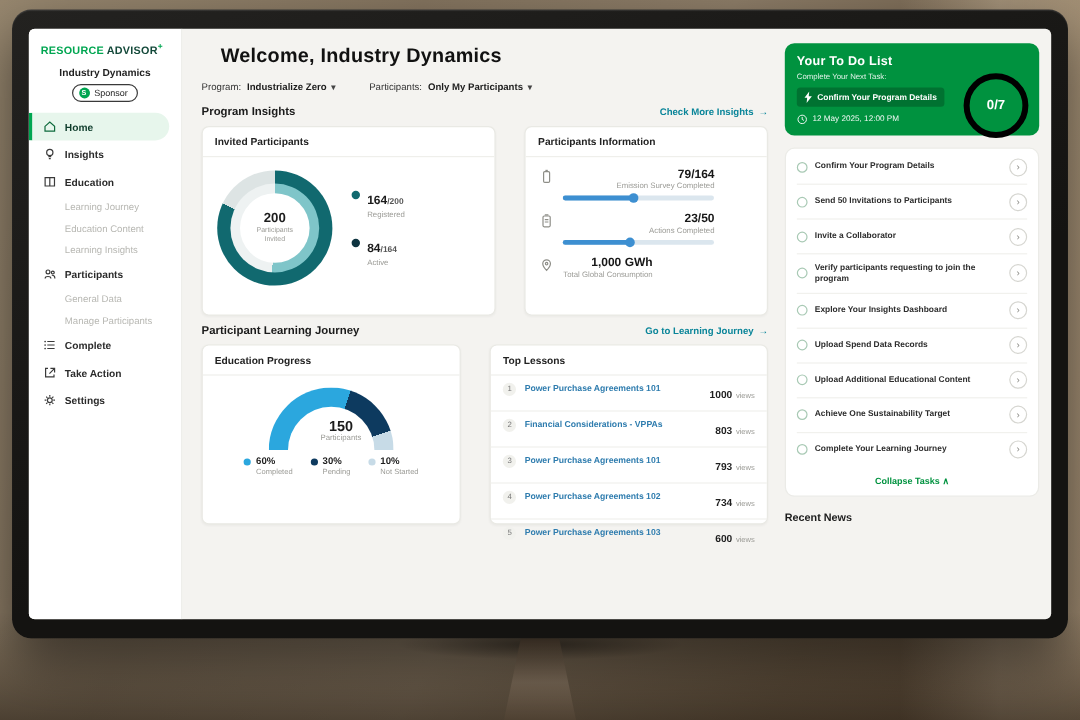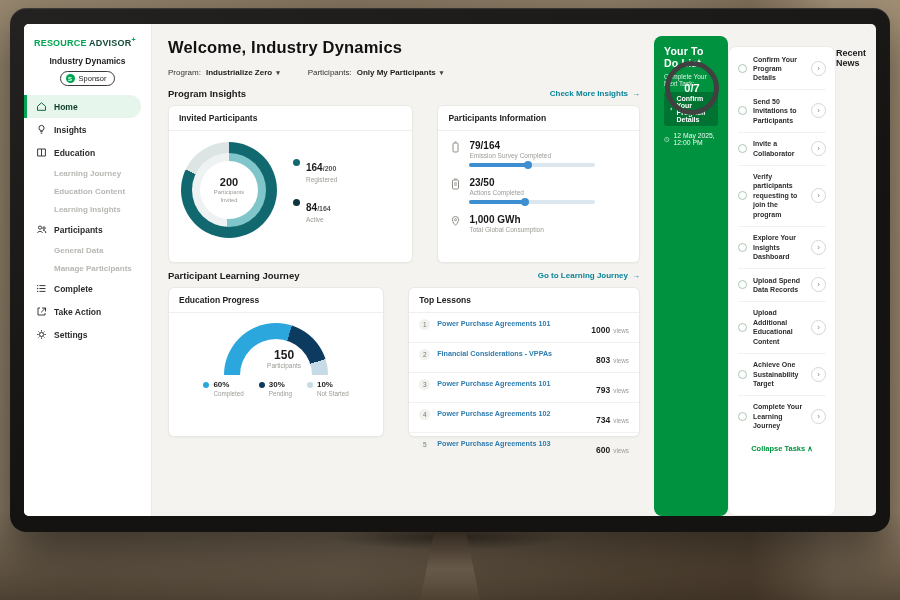--- a/index.html
+++ b/index.html
@@ -34,27 +34,27 @@
   .lgp{color:#00a651;font-size:7px;vertical-align:super;}
   .org{text-align:center;font-size:8.5px;font-weight:bold;color:#1f1f1f;margin:1px 0 5px;}
   .sponsor{margin:0 auto 9px;width:fit-content;display:flex;align-items:center;gap:4px;
     border:1px solid #3a3a3a;border-radius:10px;padding:2px 8px 2px 5px;font-size:7.5px;color:#222;}
   .sp-ic{width:9px;height:9px;border-radius:50%;background:#00a651;color:#fff;font-size:6px;
     display:flex;align-items:center;justify-content:center;font-weight:bold;}
   .nav-item{display:flex;align-items:center;gap:7px;padding:6px 12px;font-size:8.5px;
     font-weight:bold;color:#2b2b2b;cursor:pointer;}
   .nav-item.active{background:#e7f6ec;border-left:3px solid #00a651;padding-left:9px;
     margin-right:10px;border-radius:0 12px 12px 0;color:#0e3c2b;}
-  .nav-sub{padding:4.5px 12px 4.5px 30px;font-size:8px;color:#b7b7b2;cursor:pointer;font-weight:bold;}
+  .nav-sub{padding:4.5px 12px 4.5px 30px;font-size:8px;color:#b7b7b2;cursor:pointer;}
   .nico{flex:none;color:#3a3a3a;}
   .nav-item.active .nico{color:#0e6b3c;}
 
   
   .main{flex:1;min-width:0;padding:12px 12px 10px 16px;box-sizing:border-box;}
-  .welcome{font-size:16.5px;font-weight:bold;color:#111;margin:2px 0 11px;letter-spacing:.2px;}
+  .welcome{font-size:16.5px;font-weight:bold;color:#111;margin:2px 16px 11px;letter-spacing:.2px;}
   .filters{display:flex;gap:28px;align-items:center;font-size:8px;color:#333;margin-bottom:11px;}
   .filter{display:flex;align-items:center;gap:5px;}
   .f-val{font-weight:bold;color:#1c1c1c;display:flex;align-items:center;gap:4px;cursor:pointer;}
   .chev{font-size:7px;color:#444;}
   .section-row{display:flex;justify-content:space-between;align-items:center;margin:7px 0 6px;}
   .section-title{font-size:9.5px;font-weight:bold;color:#1b1b1b;}
   .section-link{font-size:8px;font-weight:bold;color:#0a8599;display:flex;align-items:center;gap:4px;
     cursor:pointer;text-decoration:none;}
   .cards-row{display:flex;gap:24px;}
   .card{background:#fff;border:1px solid #e9e9e4;border-radius:6px;box-shadow:0 1px 2px rgba(0,0,0,.04);
@@ -76,21 +76,21 @@
   .inv-legend{display:flex;flex-direction:column;gap:14px;}
   .leg-item{display:flex;align-items:flex-start;gap:6px;}
   .leg-dot{width:7px;height:7px;border-radius:50%;margin-top:2px;flex:none;}
   .leg-val{font-size:10px;font-weight:bold;color:#1b1b1b;}
   .leg-total{font-size:7px;font-weight:bold;color:#555;}
   .leg-lab{font-size:6.5px;color:#9b9b96;margin-top:1px;}
 
   
   .card-info{width:208px;height:158px;}
   .info-body{padding:9px 12px;display:flex;flex-direction:column;gap:10px;}
-  .stat{display:flex;gap:8px;}
+  .stat{display:flex;gap:8px;text-align:right;}
   .stat-ic{flex:none;color:#8e8e88;margin-top:1px;}
   .stat-val{font-size:10px;font-weight:bold;color:#171717;}
   .stat-lab{font-size:6.5px;color:#9b9b96;margin:1px 0 4px;}
   .bar{width:126px;height:4px;border-radius:2px;background:#dbe6ee;}
   .bar-fill{height:100%;border-radius:2px;position:relative;}
   .bar-fill::after{content:"";position:absolute;right:-2px;top:-2px;width:8px;height:8px;
     border-radius:50%;background:inherit;}
 
   
   .card-edu{width:222px;height:150px;}
@@ -115,29 +115,29 @@
   .lesson{display:flex;gap:7px;padding:5.5px 10px;border-bottom:1px solid #f1f1ed;}
   .lesson:last-child{border-bottom:none;}
   .rank{width:11px;height:11px;border-radius:50%;background:#f1f1ed;color:#777;font-size:6.5px;
     display:flex;align-items:center;justify-content:center;flex:none;}
   .lesson-title{flex:1;font-size:7.2px;font-weight:bold;color:#2e7cae;cursor:pointer;text-decoration:none;}
   .views-num{font-size:8.5px;font-weight:bold;color:#1e1e1e;}
   .views-lab{font-size:6.3px;color:#9b9b96;margin-left:3px;}
 
   
   .todo-panel{width:224px;flex:none;box-sizing:border-box;padding:12px 10px 0 2px;
-    display:flex;}
+    display:flex;flex-direction:column;}
   .todo-green{border-radius:8px;padding:9px 10px;color:#fff;position:relative;box-sizing:border-box;}
   .tg-title{font-size:10.5px;font-weight:bold;letter-spacing:.2px;}
   .tg-sub{font-size:6.5px;opacity:.88;margin:4px 0 5px;max-width:135px;}
   .tg-task{display:flex;align-items:center;gap:4px;background:rgba(0,0,0,.22);border-radius:3px;
     padding:3px 6px;width:fit-content;max-width:135px;font-size:7px;font-weight:bold;cursor:pointer;}
   .tg-date{display:flex;align-items:center;gap:4px;font-size:6.8px;margin-top:6px;opacity:.95;}
   .tg-ring{position:absolute;right:9px;top:25px;width:44px;height:44px;border-radius:50%;
-    border:5px solid #404040;display:flex;align-items:center;justify-content:center;
+    border:5px solid #000000;display:flex;align-items:center;justify-content:center;
     font-size:11px;font-weight:bold;color:#fff;}
   .todo-card{background:#fff;border:1px solid #ebebe7;border-radius:8px;margin-top:10px;padding:1px 9px;}
   .task{display:flex;align-items:center;gap:6px;padding:6.5px 0;border-bottom:1px solid #f1f1ed;cursor:pointer;}
   .task:nth-last-child(2){border-bottom:none;}
   .task-check{width:9px;height:9px;border:1.3px solid #a8c9b4;border-radius:50%;flex:none;box-sizing:border-box;}
   .task-label{flex:1;font-size:7px;font-weight:bold;color:#2d2d2d;line-height:1.35;}
   .task-go{width:13px;height:13px;border:1px solid #d6d6d1;border-radius:50%;color:#8a8a85;
     font-size:8px;display:flex;align-items:center;justify-content:center;flex:none;cursor:pointer;}
   .collapse{text-align:center;color:#00923f;font-weight:bold;font-size:7.5px;padding:7px 0;cursor:pointer;}
   .recent-news{font-size:9px;font-weight:bold;color:#1b1b1b;margin-top:12px;}

